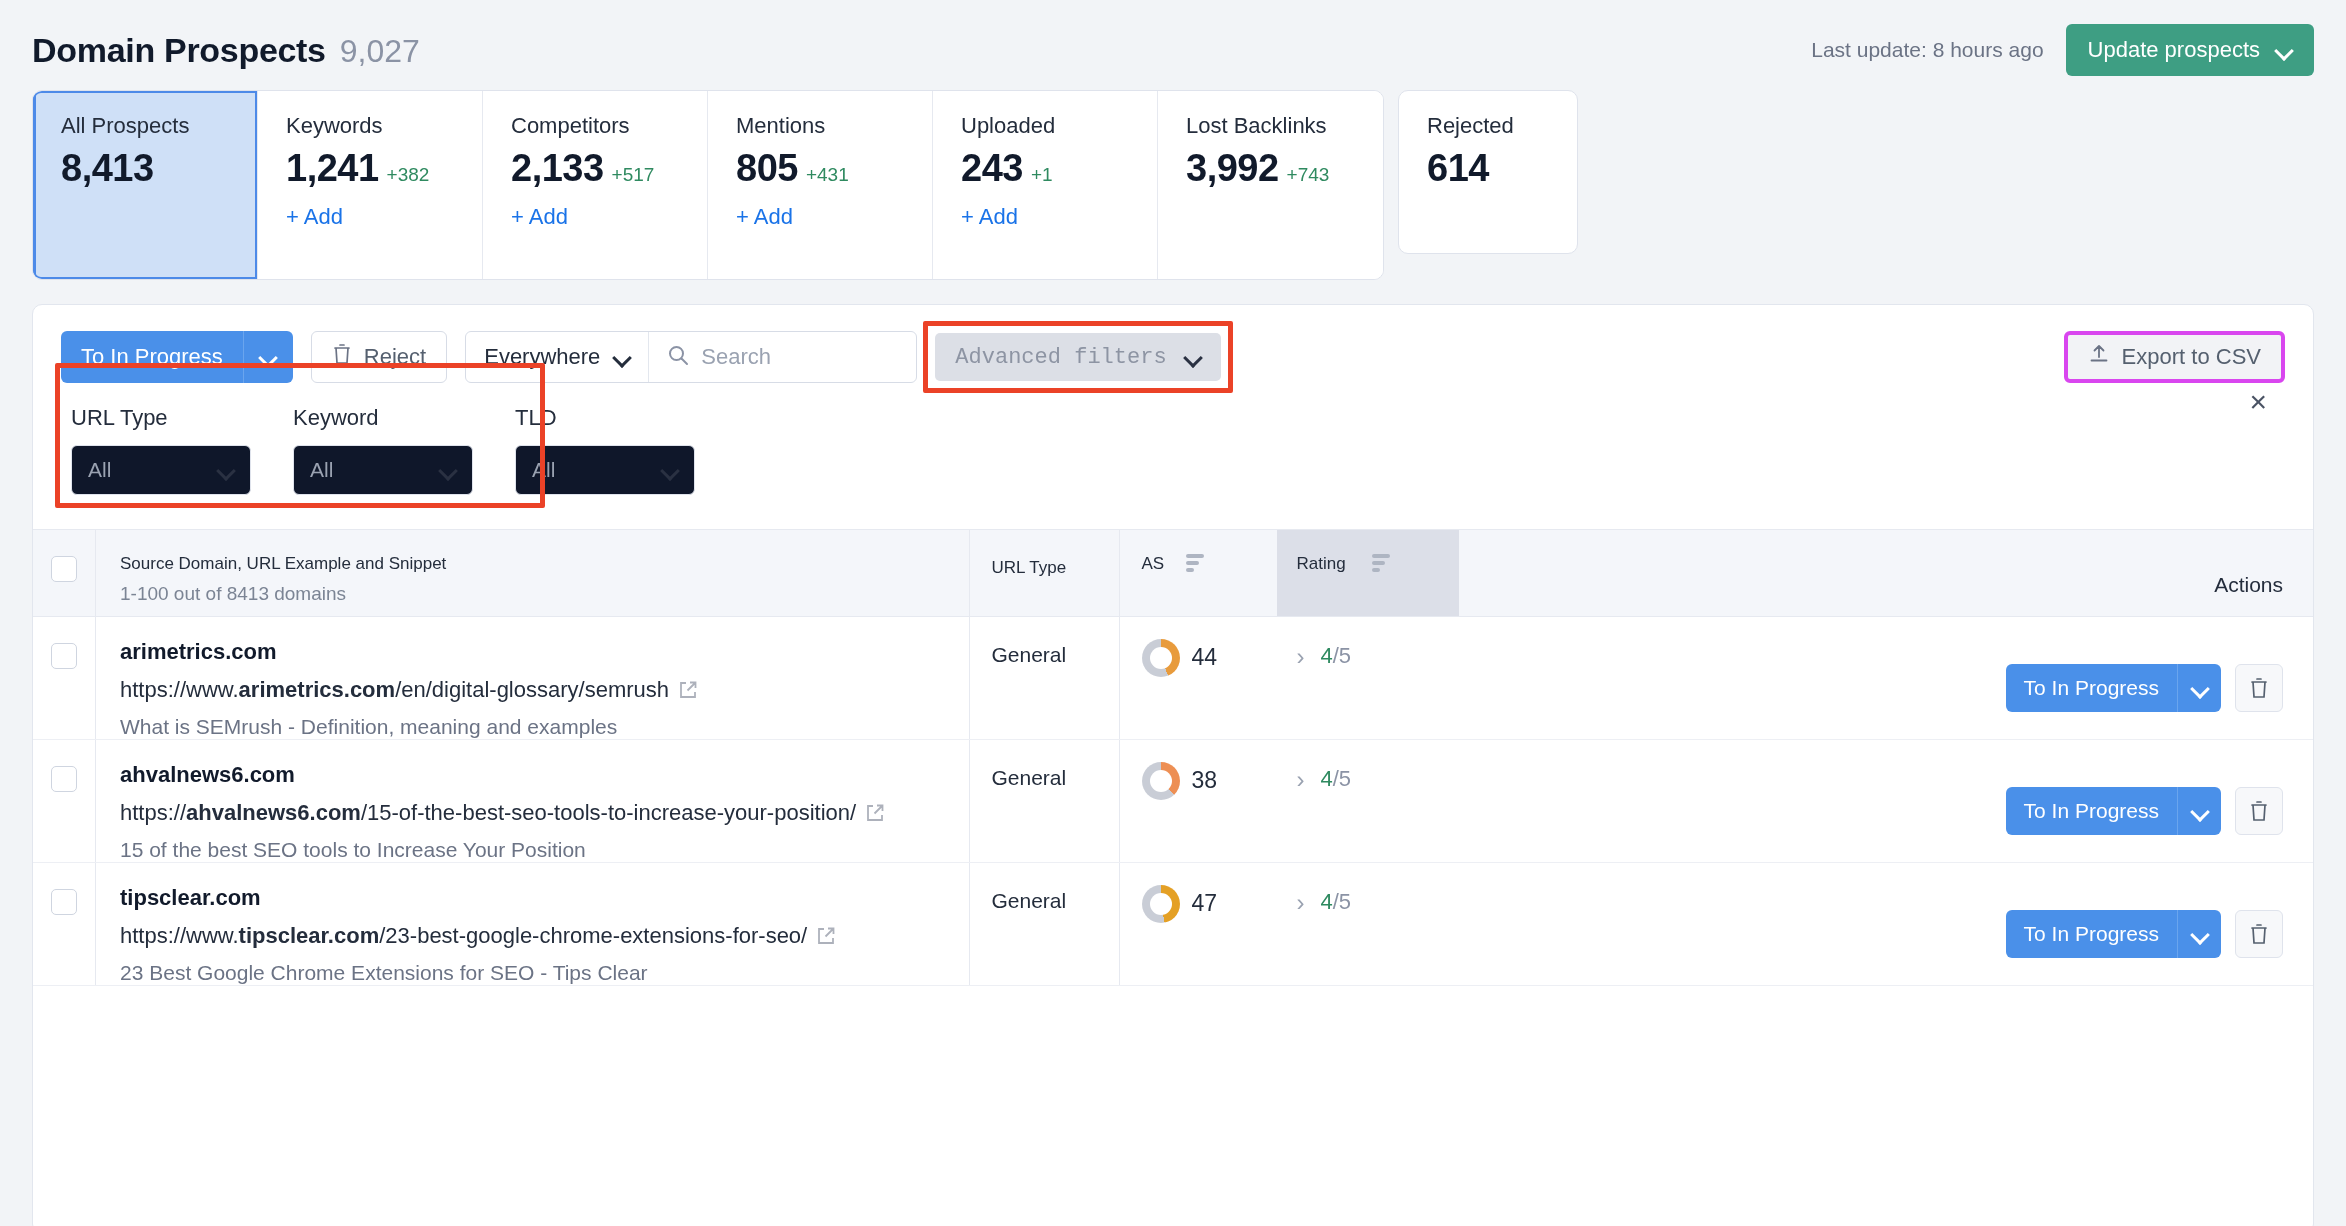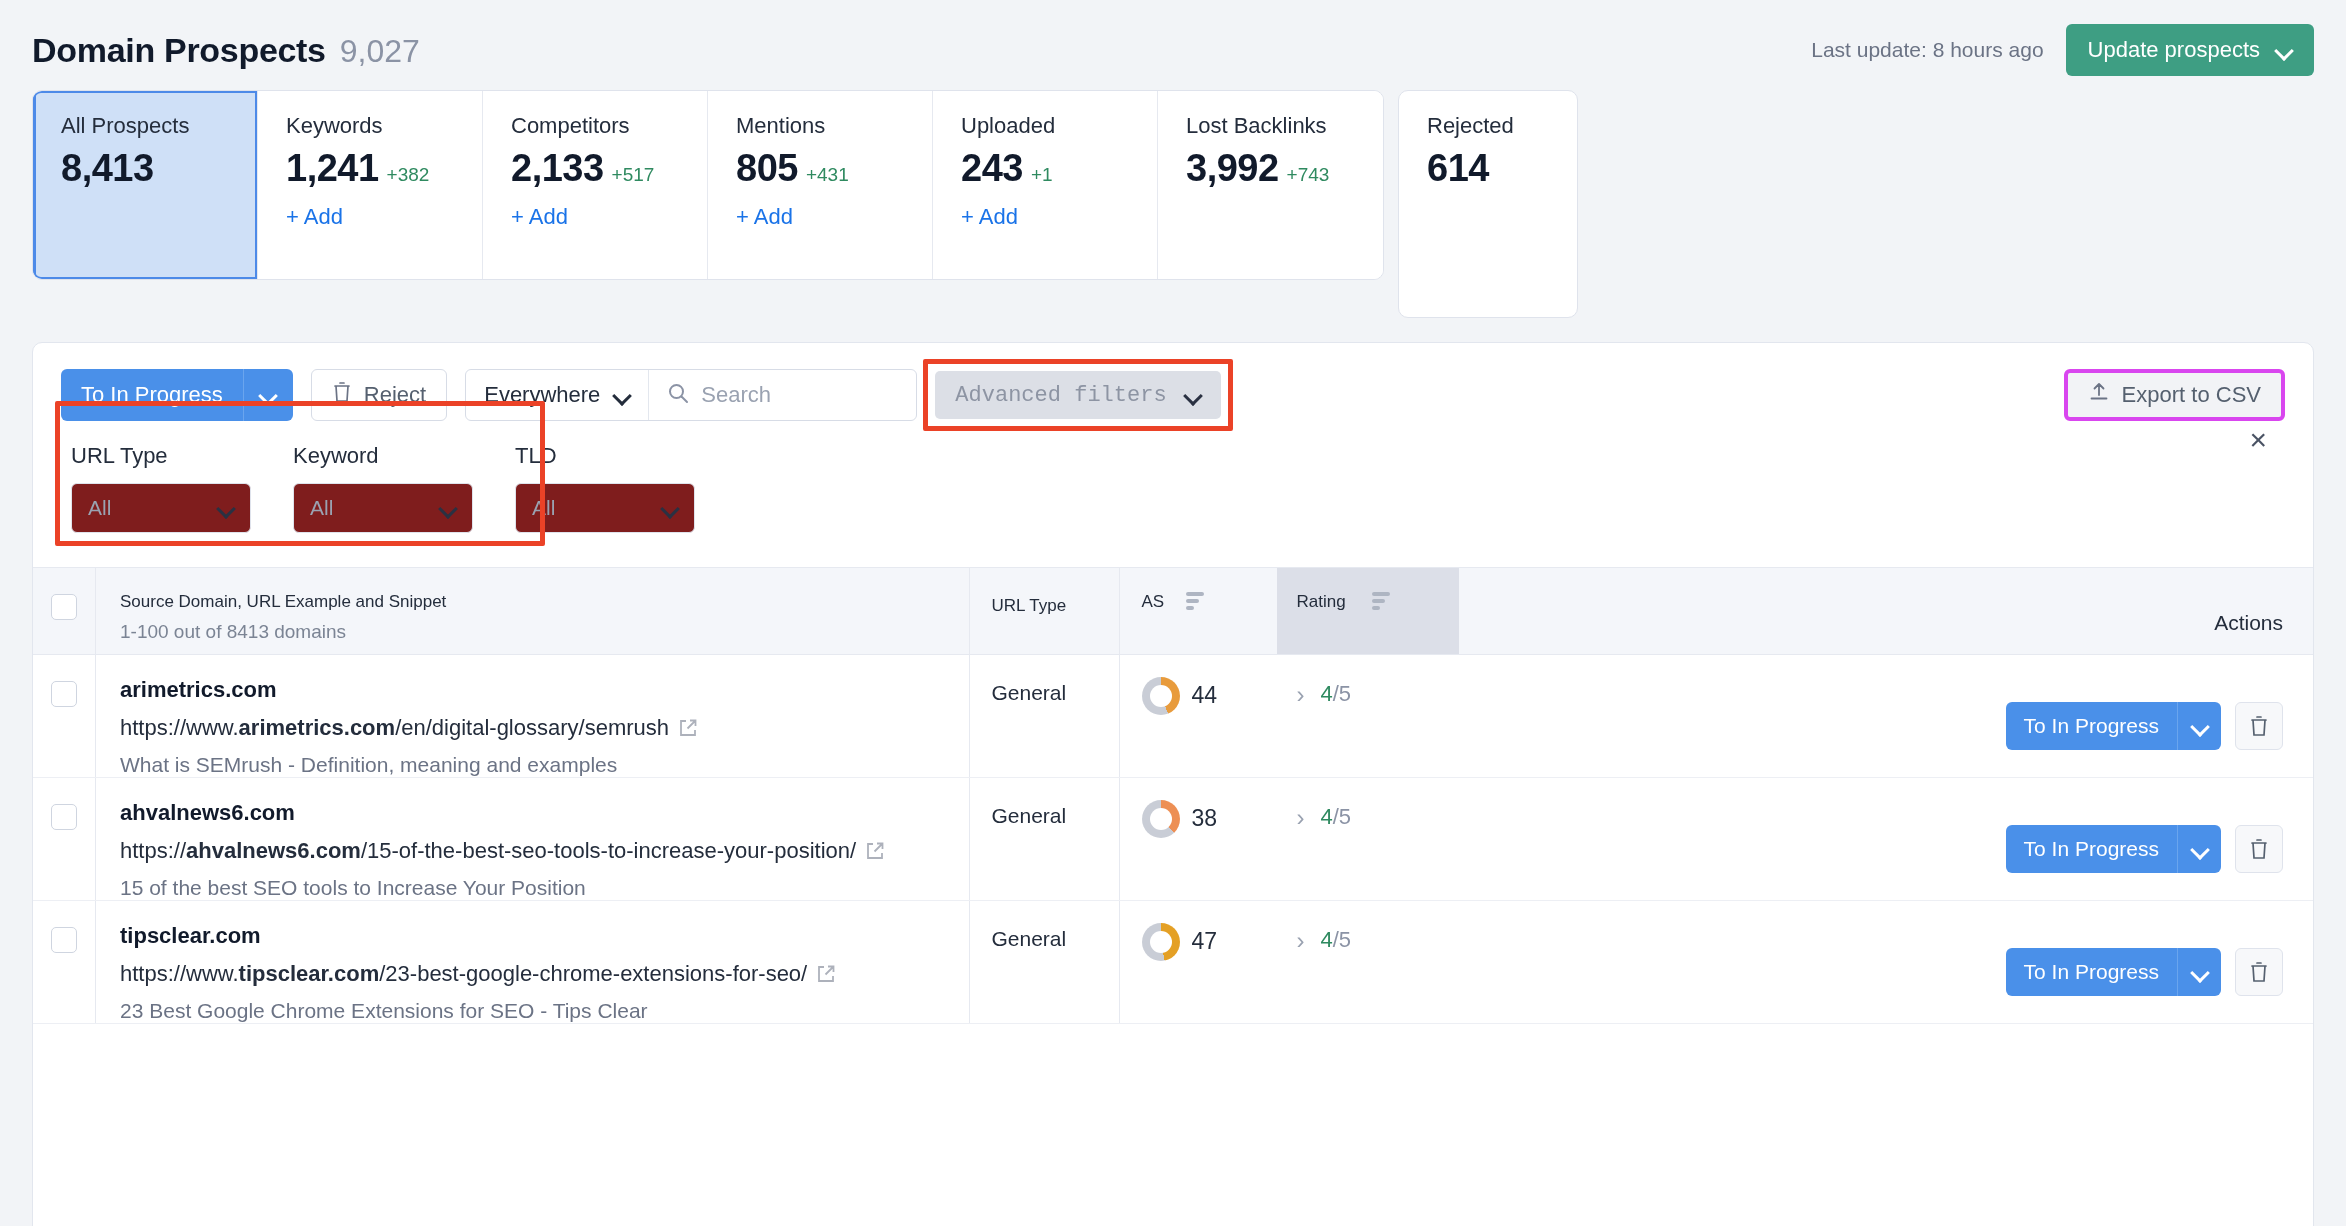--- a/index.html
+++ b/index.html
@@ -46,21 +46,21 @@
   .card.active { background: #cfe0f7; box-shadow: inset 3px 0 0 #4d8ae8, inset -1px 0 0 #4d8ae8; }
   .card.active::after{ content:""; position:absolute; inset:0; border:2px solid #4d8ae8; border-radius: 8px 0 0 8px; pointer-events:none;}
   .card-label { font-size: 22px; color: #242d3c; margin-bottom: 8px; }
   .card-numrow { display: flex; align-items: baseline; gap: 8px; }
   .card-num { font-size: 38px; font-weight: bold; color: #111a2b; letter-spacing: -0.5px; }
   .card-delta { font-size: 19px; color: #2f8a60; }
   .card-add { margin-top: 14px; font-size: 22px; color: #1a73e8; cursor: pointer; }
   .card-standalone {
     width: 180px; margin-left: 14px; background: #fff;
     border: 1px solid #dfe3ec; border-radius: 10px; padding: 22px 0 0 28px;
-    height: 228px; cursor: pointer;
+    height: 164px; cursor: pointer;
   }
 
   
   .panel {
     margin: 24px 32px 0 32px; background: #fff;
     border: 1px solid #e2e6ee; border-radius: 10px; overflow: hidden;
     height: 930px;
   }
   .toolbar { display: flex; align-items: center; padding: 26px 28px 22px 28px; gap: 18px; position: relative; }
   .split-btn { display: flex; border-radius: 6px; overflow: hidden; cursor: pointer; }
@@ -88,21 +88,21 @@
   .btn-export { background:#f2f3f6; border:4px solid #d946ef; }
 
   
   .filters-row { position: relative; padding: 0 28px 34px 28px; }
   .filters-inner { display: flex; gap: 42px; padding-left: 10px; }
   .filter-field { width: 180px; }
   .filter-label { font-size: 22px; color: #242d3c; margin-bottom: 14px; }
   .filter-select {
     height: 50px; border: 1px solid #dfe3ec; border-radius: 6px;
     display: flex; align-items: center; justify-content: space-between;
-    padding: 0 16px; font-size: 21px; color: #9aa2b1; cursor: pointer; background:#7f1d1d;
+    padding: 0 16px; font-size: 21px; color: #9aa2b1; cursor: pointer; background:#0f172a;
   }
   .filter-select .chev { color: #2a3142; }
   .close-x {
     position: absolute; right: 46px; top: -18px; font-size: 30px; color: #4a5364;
     cursor: pointer; line-height: 1; font-weight: 500;
   }
 
   
   .thead { display: flex; background: #f4f6fa; border-top: 1px solid #e6e9f0; border-bottom: 1px solid #e6e9f0; height: 88px; }
   .tr { display: flex; border-bottom: 1px solid #edeff4; }

